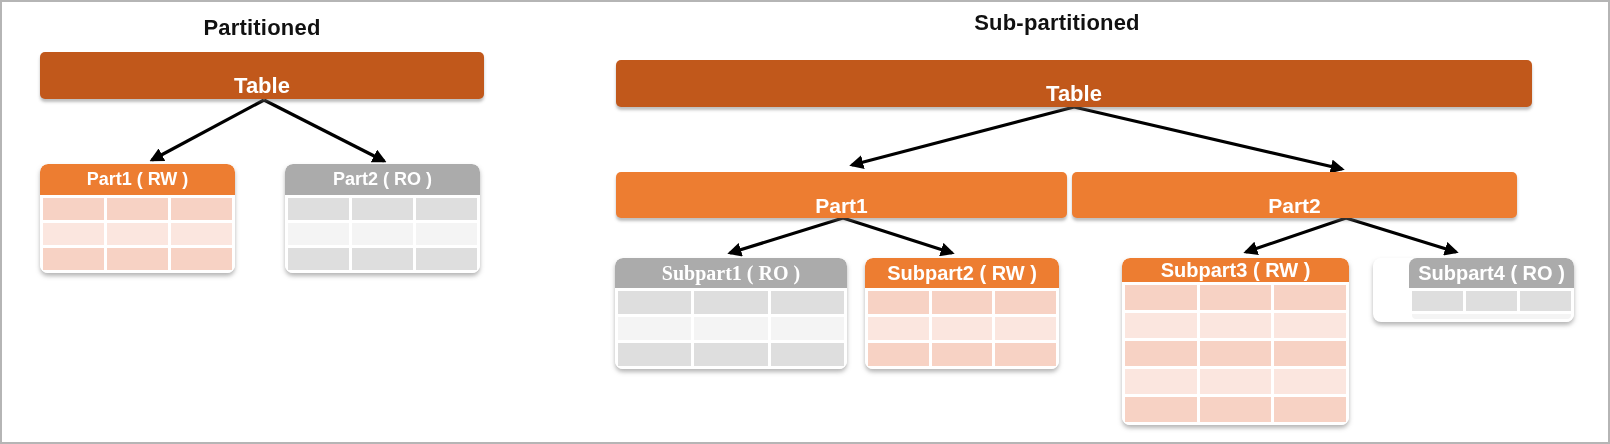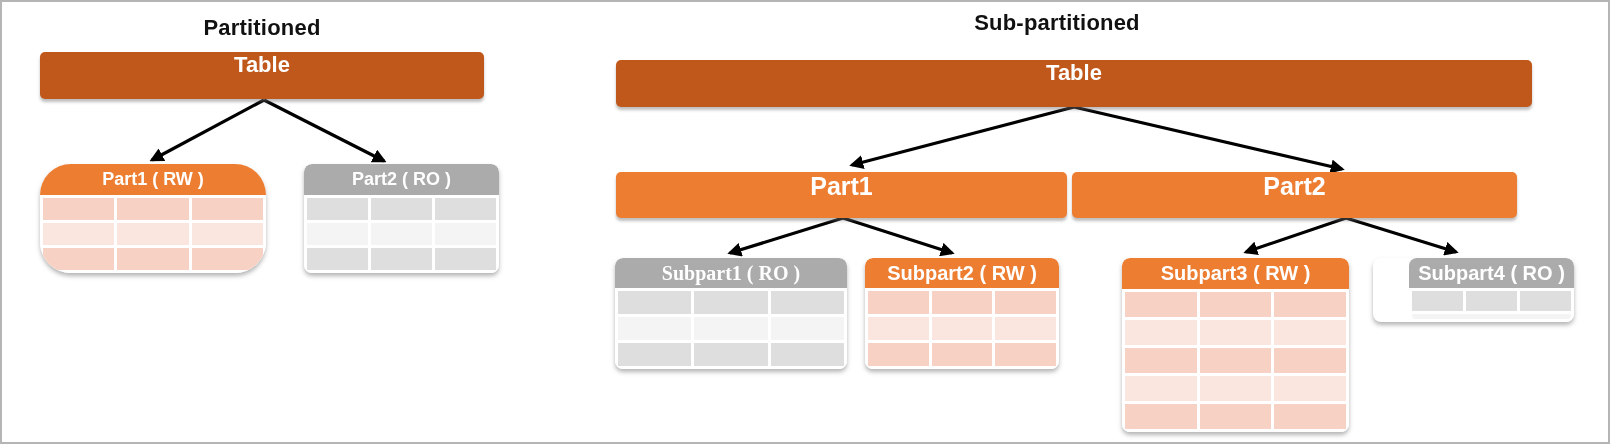--- a/index.html
+++ b/index.html
@@ -19,29 +19,29 @@
     position: absolute;
     text-align: center;
     font-size: 22px;
     font-weight: bold;
     color: #111111;
     letter-spacing: 0.2px;
   }
   .bar {
     position: absolute;
     display: flex;
-    align-items: flex-start;
+    align-items: flex-end;
     justify-content: center;
     color: #ffffff;
     font-weight: bold;
     border-radius: 5px;
     box-shadow: 0 3px 3px rgba(110,110,110,0.45);
   }
   .bar.root { background: var(--root-bar, #C1581B); font-size: 22px; }
-  .bar.partition { background: var(--partition-bar, #ED7D31); font-size: 25px; }
+  .bar.partition { background: var(--partition-bar, #ED7D31); font-size: 21px; }
   .mini-table {
     position: absolute;
     background: #ffffff;
     border-radius: 8px;
     box-shadow: 0 3px 4px rgba(110,110,110,0.5);
     overflow: hidden;
   }
   .mini-header {
     display: flex;
     align-items: center;
@@ -107,42 +107,42 @@
     <line x1="1344" y1="216" x2="1454" y2="250" marker-end="url(#ah)"></line>
   </svg>
 
   <div class="section-title" style="left:590px; top:8px; width:930px;">Sub-partitioned</div>
   <div class="section-title" style="left:38px; top:13px; width:444px;">Partitioned</div>
 
   <div class="bar root" style="left:38px; top:50px; width:444px; height:47px;">
     <span>Table</span>
   </div>
 
-  <div class="mini-table" style="left:38px; top:162px; width:226px;border-radius:31px;">
+  <div class="mini-table" style="left:38px; top:162px; width:195px;">
     <div class="mini-header rw hdr-18">Part1 ( RW )</div>
     <div class="grid rows-22">
         <div class="grid-row rw">
           <div class="grid-cell"></div>
           <div class="grid-cell"></div>
           <div class="grid-cell"></div>
         </div>
         <div class="grid-row rw alt">
           <div class="grid-cell"></div>
           <div class="grid-cell"></div>
           <div class="grid-cell"></div>
         </div>
         <div class="grid-row rw">
           <div class="grid-cell"></div>
           <div class="grid-cell"></div>
           <div class="grid-cell"></div>
         </div>
       </div>
   </div>
 
-  <div class="mini-table" style="left:302px; top:162px; width:195px;">
+  <div class="mini-table" style="left:283px; top:162px; width:195px;">
     <div class="mini-header ro hdr-18">Part2 ( RO )</div>
     <div class="grid rows-22">
         <div class="grid-row ro">
           <div class="grid-cell"></div>
           <div class="grid-cell"></div>
           <div class="grid-cell"></div>
         </div>
         <div class="grid-row ro alt">
           <div class="grid-cell"></div>
           <div class="grid-cell"></div>
@@ -203,21 +203,21 @@
         </div>
         <div class="grid-row rw">
           <div class="grid-cell"></div>
           <div class="grid-cell"></div>
           <div class="grid-cell"></div>
         </div>
       </div>
   </div>
 
   <div class="mini-table" style="left:1120px; top:256px; width:227px;">
-    <div class="mini-header rw hdr-20" style="height:31px;">Subpart3 ( RW )</div>
+    <div class="mini-header rw hdr-20" style="height:24px;">Subpart3 ( RW )</div>
     <div class="grid rows-25">
         <div class="grid-row rw">
           <div class="grid-cell"></div>
           <div class="grid-cell"></div>
           <div class="grid-cell"></div>
         </div>
         <div class="grid-row rw alt">
           <div class="grid-cell"></div>
           <div class="grid-cell"></div>
           <div class="grid-cell"></div>

